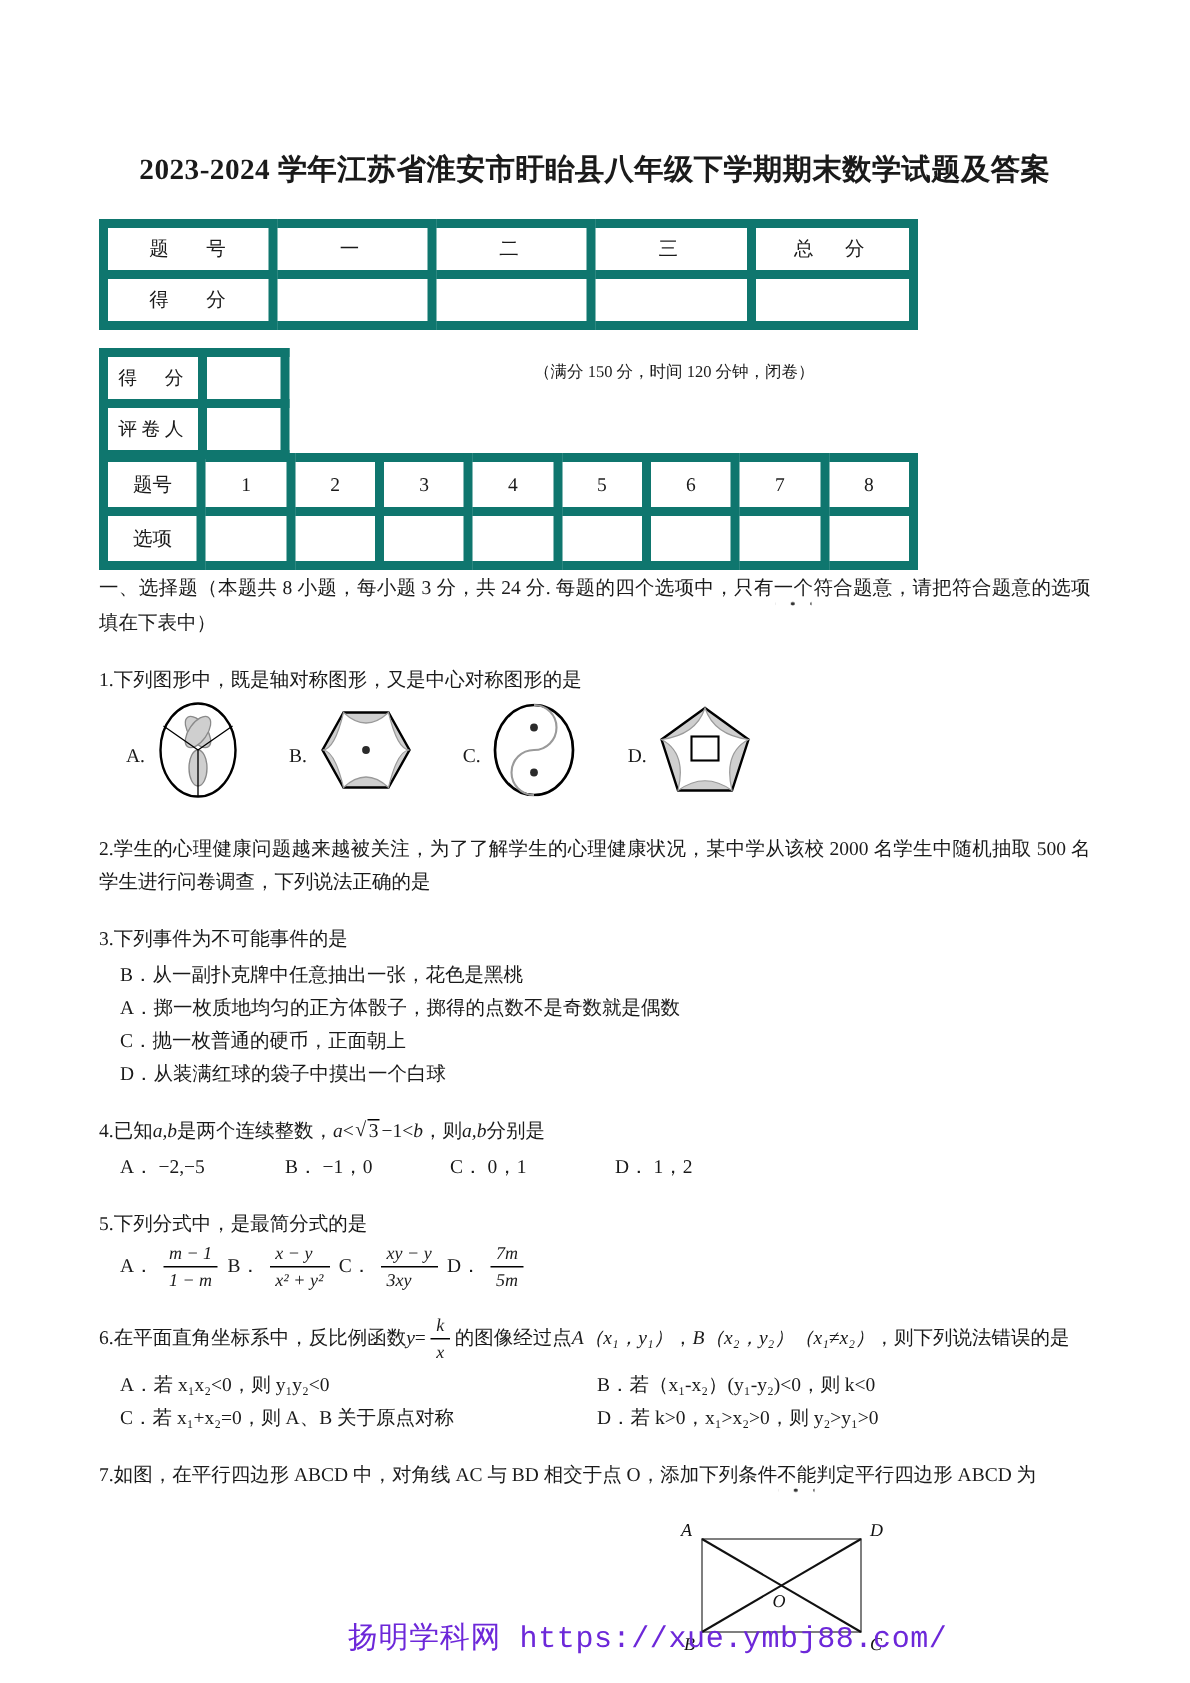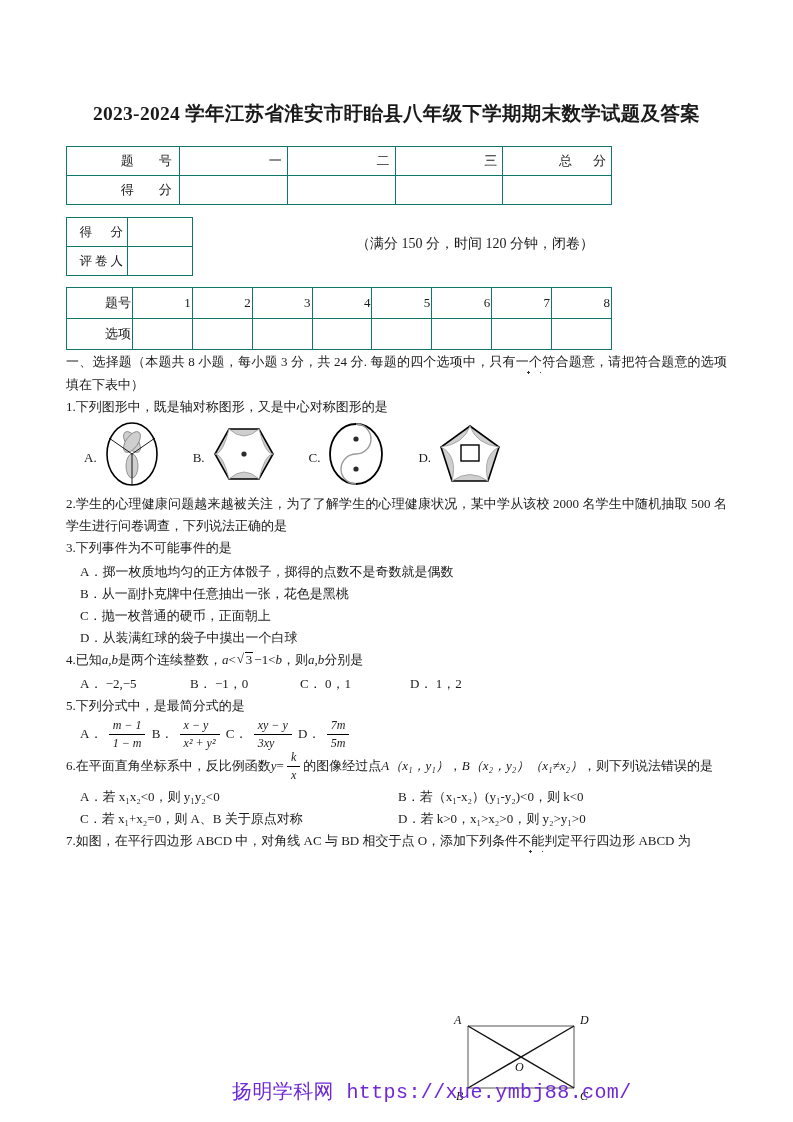--- a/index.html
+++ b/index.html
@@ -38,22 +38,22 @@
     margin: 0 0 14px 0;
     padding: 0 6px;
   }
 
   
   table {
     border-collapse: collapse;
     font-size: 13px;
   }
   table td {
-    border: 1px solid #0f766e;
-    text-align: right;
+    border: 6px solid #0f766e;
+    text-align: center;
     vertical-align: middle;
   }
 
   .score-table {
     width: 546px;
     margin: 10px 0 0 0;
   }
   .score-table td {
     height: 26px;
   }
@@ -82,22 +82,22 @@
     height: 26px;
     font-size: 12.5px;
   }
   .grader-table td.label {
     width: 58px;
     letter-spacing: 3px;
   }
   .exam-note {
     position: absolute;
     left: 290px;
-    top: 18px;
-    font-size: 14px;
+    top: 8px;
+    font-size: 11px;
     white-space: nowrap;
   }
 
   .answer-table {
     width: 546px;
     margin-top: 14px;
   }
   .answer-table td {
     height: 28px;
   }
@@ -112,21 +112,21 @@
 
   
   .section-head {
     font-size: 13px;
     line-height: 23px;
     text-align: justify;
   }
   .q {
     font-size: 13px;
     line-height: 22px;
-    margin-top: 0;
+    margin-top: 16px;
     text-align: justify;
   }
   .q-stem { display: block; }
   .opts {
     margin-top: 2px;
   }
   .opt-line {
     display: block;
     padding-left: 14px;
     line-height: 22px;
@@ -365,22 +365,22 @@
       </div>
     </div>
 
     <div class="q">
       <span class="q-stem"><span>2.</span><span>学生的心理健康问题越来越被关注，为了了解学生的心理健康状况，某中学从该校 2000 名学生中随机抽取 500 名学生进行问卷调查，下列说法正确的是</span></span>
     </div>
 
     <div class="q">
       <span class="q-stem"><span>3.</span><span>下列事件为不可能事件的是</span></span>
       <div class="opts">
+        <span class="opt-line">B．从一副扑克牌中任意抽出一张，花色是黑桃</span>
         <span class="opt-line">A．掷一枚质地均匀的正方体骰子，掷得的点数不是奇数就是偶数</span>
-        <span class="opt-line">B．从一副扑克牌中任意抽出一张，花色是黑桃</span>
         <span class="opt-line">C．抛一枚普通的硬币，正面朝上</span>
         <span class="opt-line">D．从装满红球的袋子中摸出一个白球</span>
       </div>
     </div>
 
     <div class="q">
       <span class="q-stem"><span>4.</span><span>已知</span><span class="mi">a,b</span><span>是两个连续整数，</span><span class="mi">a</span><span class="mn">&lt;</span><span class="sqrt"><span class="rad mn">3</span></span><span class="mn">−1</span><span class="mn">&lt;</span><span class="mi">b</span><span>，则</span><span class="mi">a,b</span><span>分别是</span></span>
       <div class="opts">
         <span class="opt-line"><span class="opt opt-w-q4">A．  −2,−5</span><span class="opt opt-w-q4">B．  −1，0</span><span class="opt opt-w-q4">C．  0，1</span><span class="opt">D．  1，2</span></span>
       </div>

